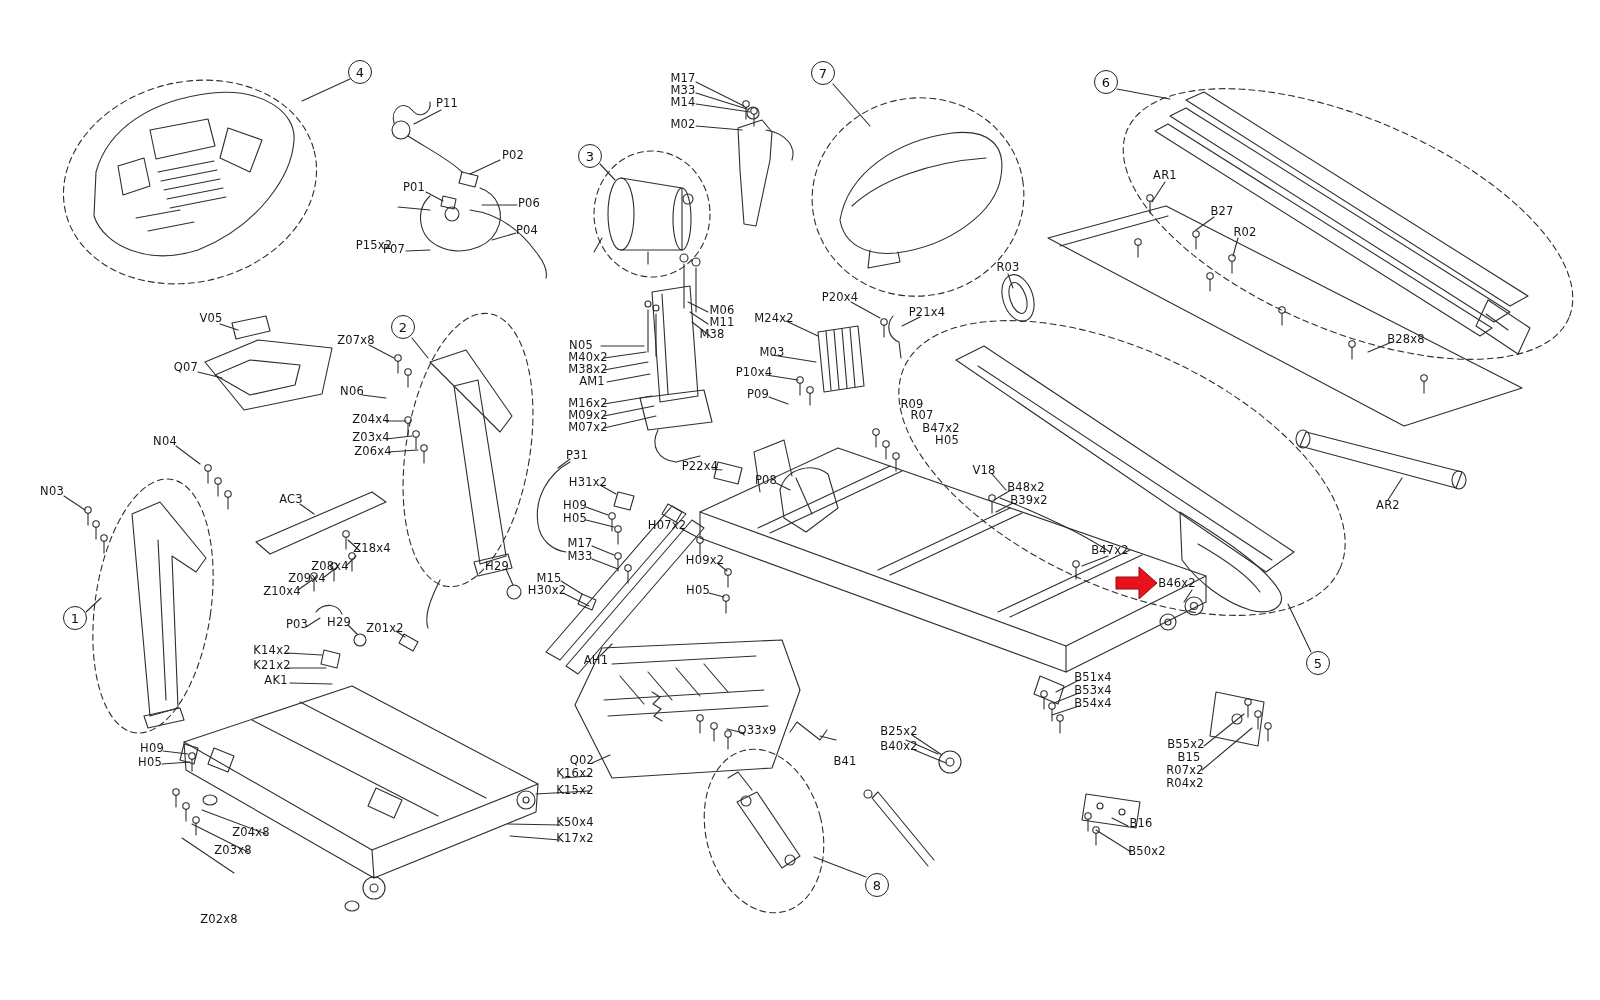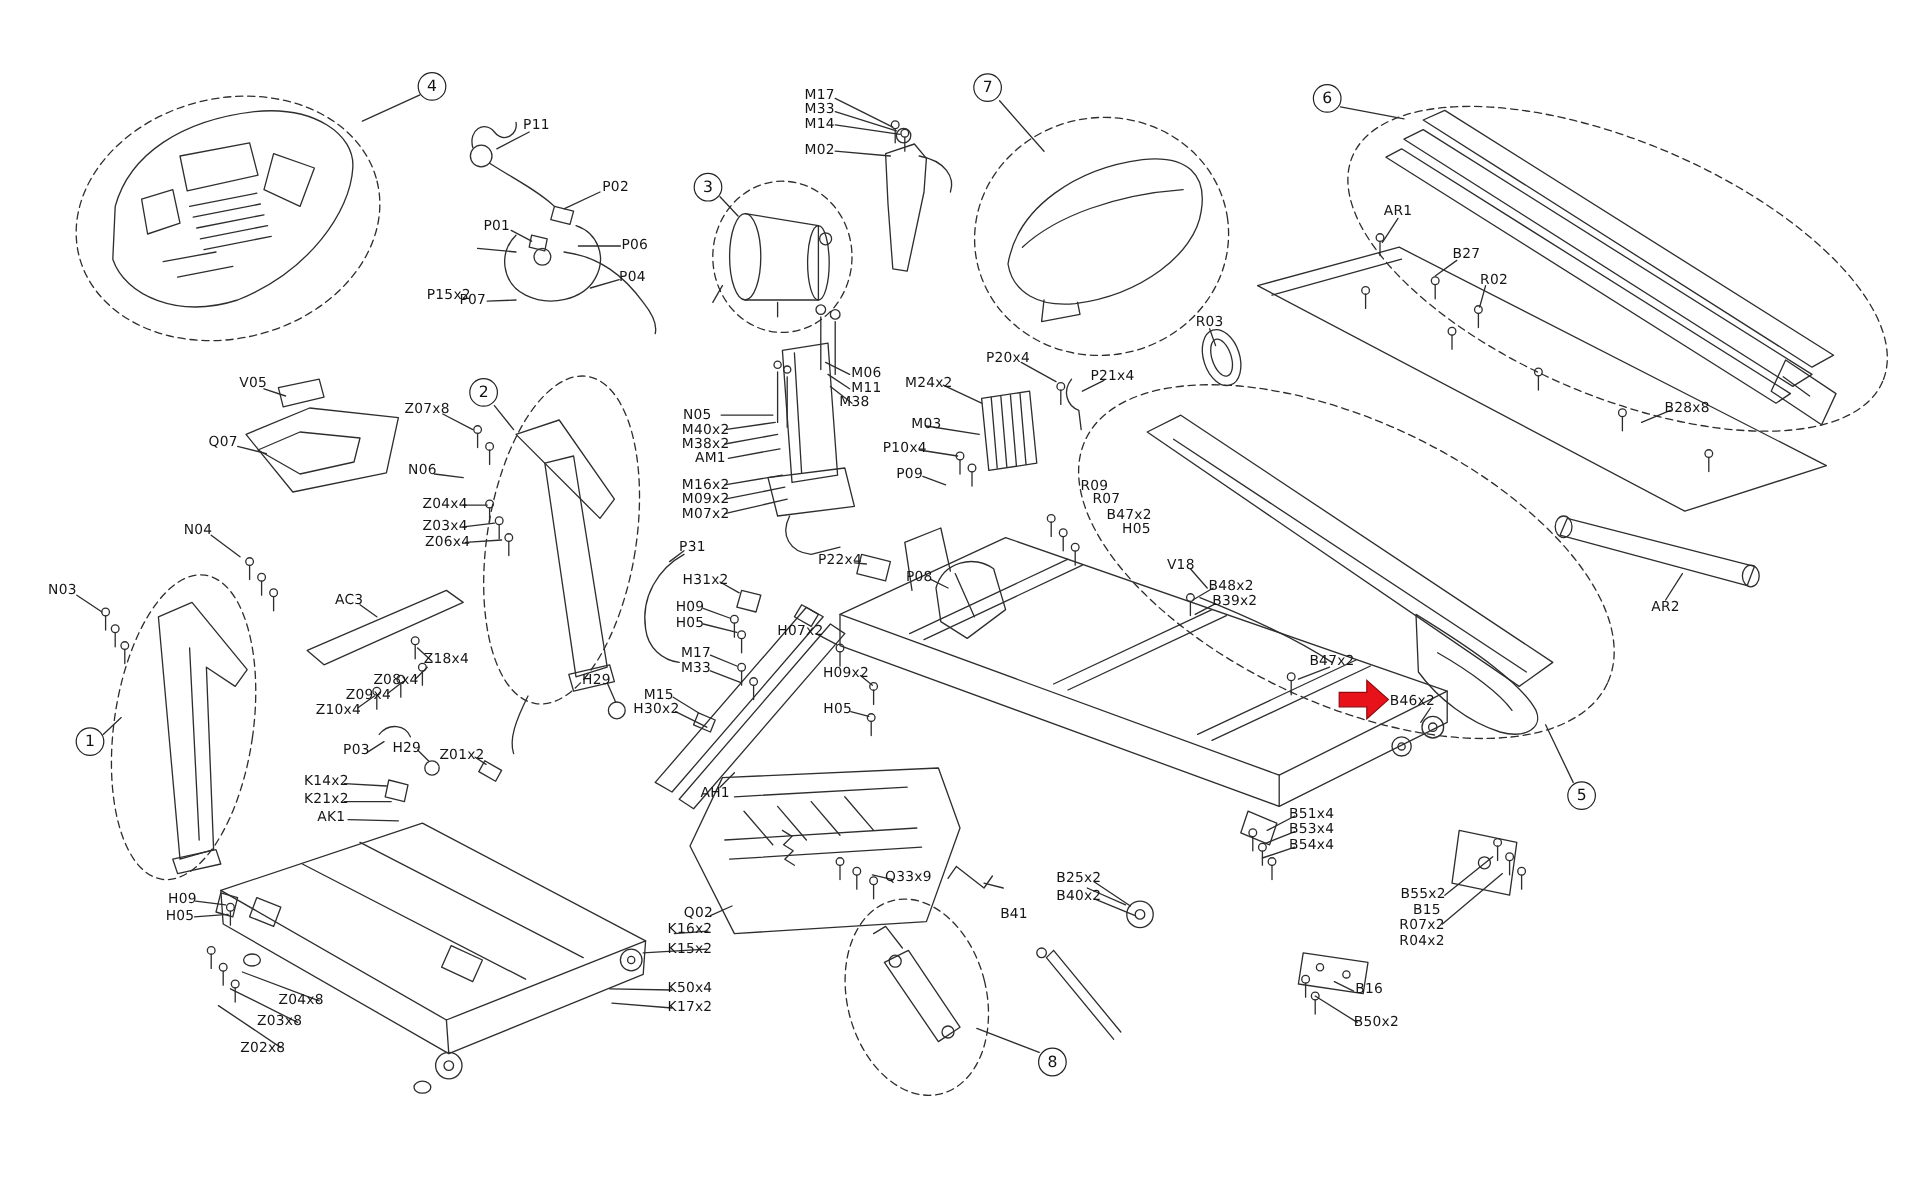--- a/index.html
+++ b/index.html
@@ -395,21 +395,21 @@
       <span class="part-label" style="left: 1185px; top: 784px;">R04x2</span>
       <span class="part-label" style="left: 152px; top: 749px;">H09</span>
       <span class="part-label" style="left: 150px; top: 763px;">H05</span>
       <span class="part-label" style="left: 582px; top: 761px;">Q02</span>
       <span class="part-label" style="left: 575px; top: 774px;">K16x2</span>
       <span class="part-label" style="left: 575px; top: 791px;">K15x2</span>
       <span class="part-label" style="left: 251px; top: 833px;">Z04x8</span>
       <span class="part-label" style="left: 575px; top: 823px;">K50x4</span>
       <span class="part-label" style="left: 575px; top: 839px;">K17x2</span>
       <span class="part-label" style="left: 233px; top: 851px;">Z03x8</span>
-      <span class="part-label" style="left: 219px; top: 873px;">Z02x8</span>
+      <span class="part-label" style="left: 219px; top: 920px;">Z02x8</span>
       <span class="part-label" style="left: 1141px; top: 824px;">B16</span>
       <span class="part-label" style="left: 1147px; top: 852px;">B50x2</span>
       <span class="balloon" style="left: 75px; top: 618px;">1</span>
       <span class="balloon" style="left: 403px; top: 327px;">2</span>
       <span class="balloon" style="left: 590px; top: 156px;">3</span>
       <span class="balloon" style="left: 360px; top: 72px;">4</span>
       <span class="balloon" style="left: 1318px; top: 663px;">5</span>
       <span class="balloon" style="left: 1106px; top: 82px;">6</span>
       <span class="balloon" style="left: 823px; top: 73px;">7</span>
       <span class="balloon" style="left: 877px; top: 885px;">8</span>

